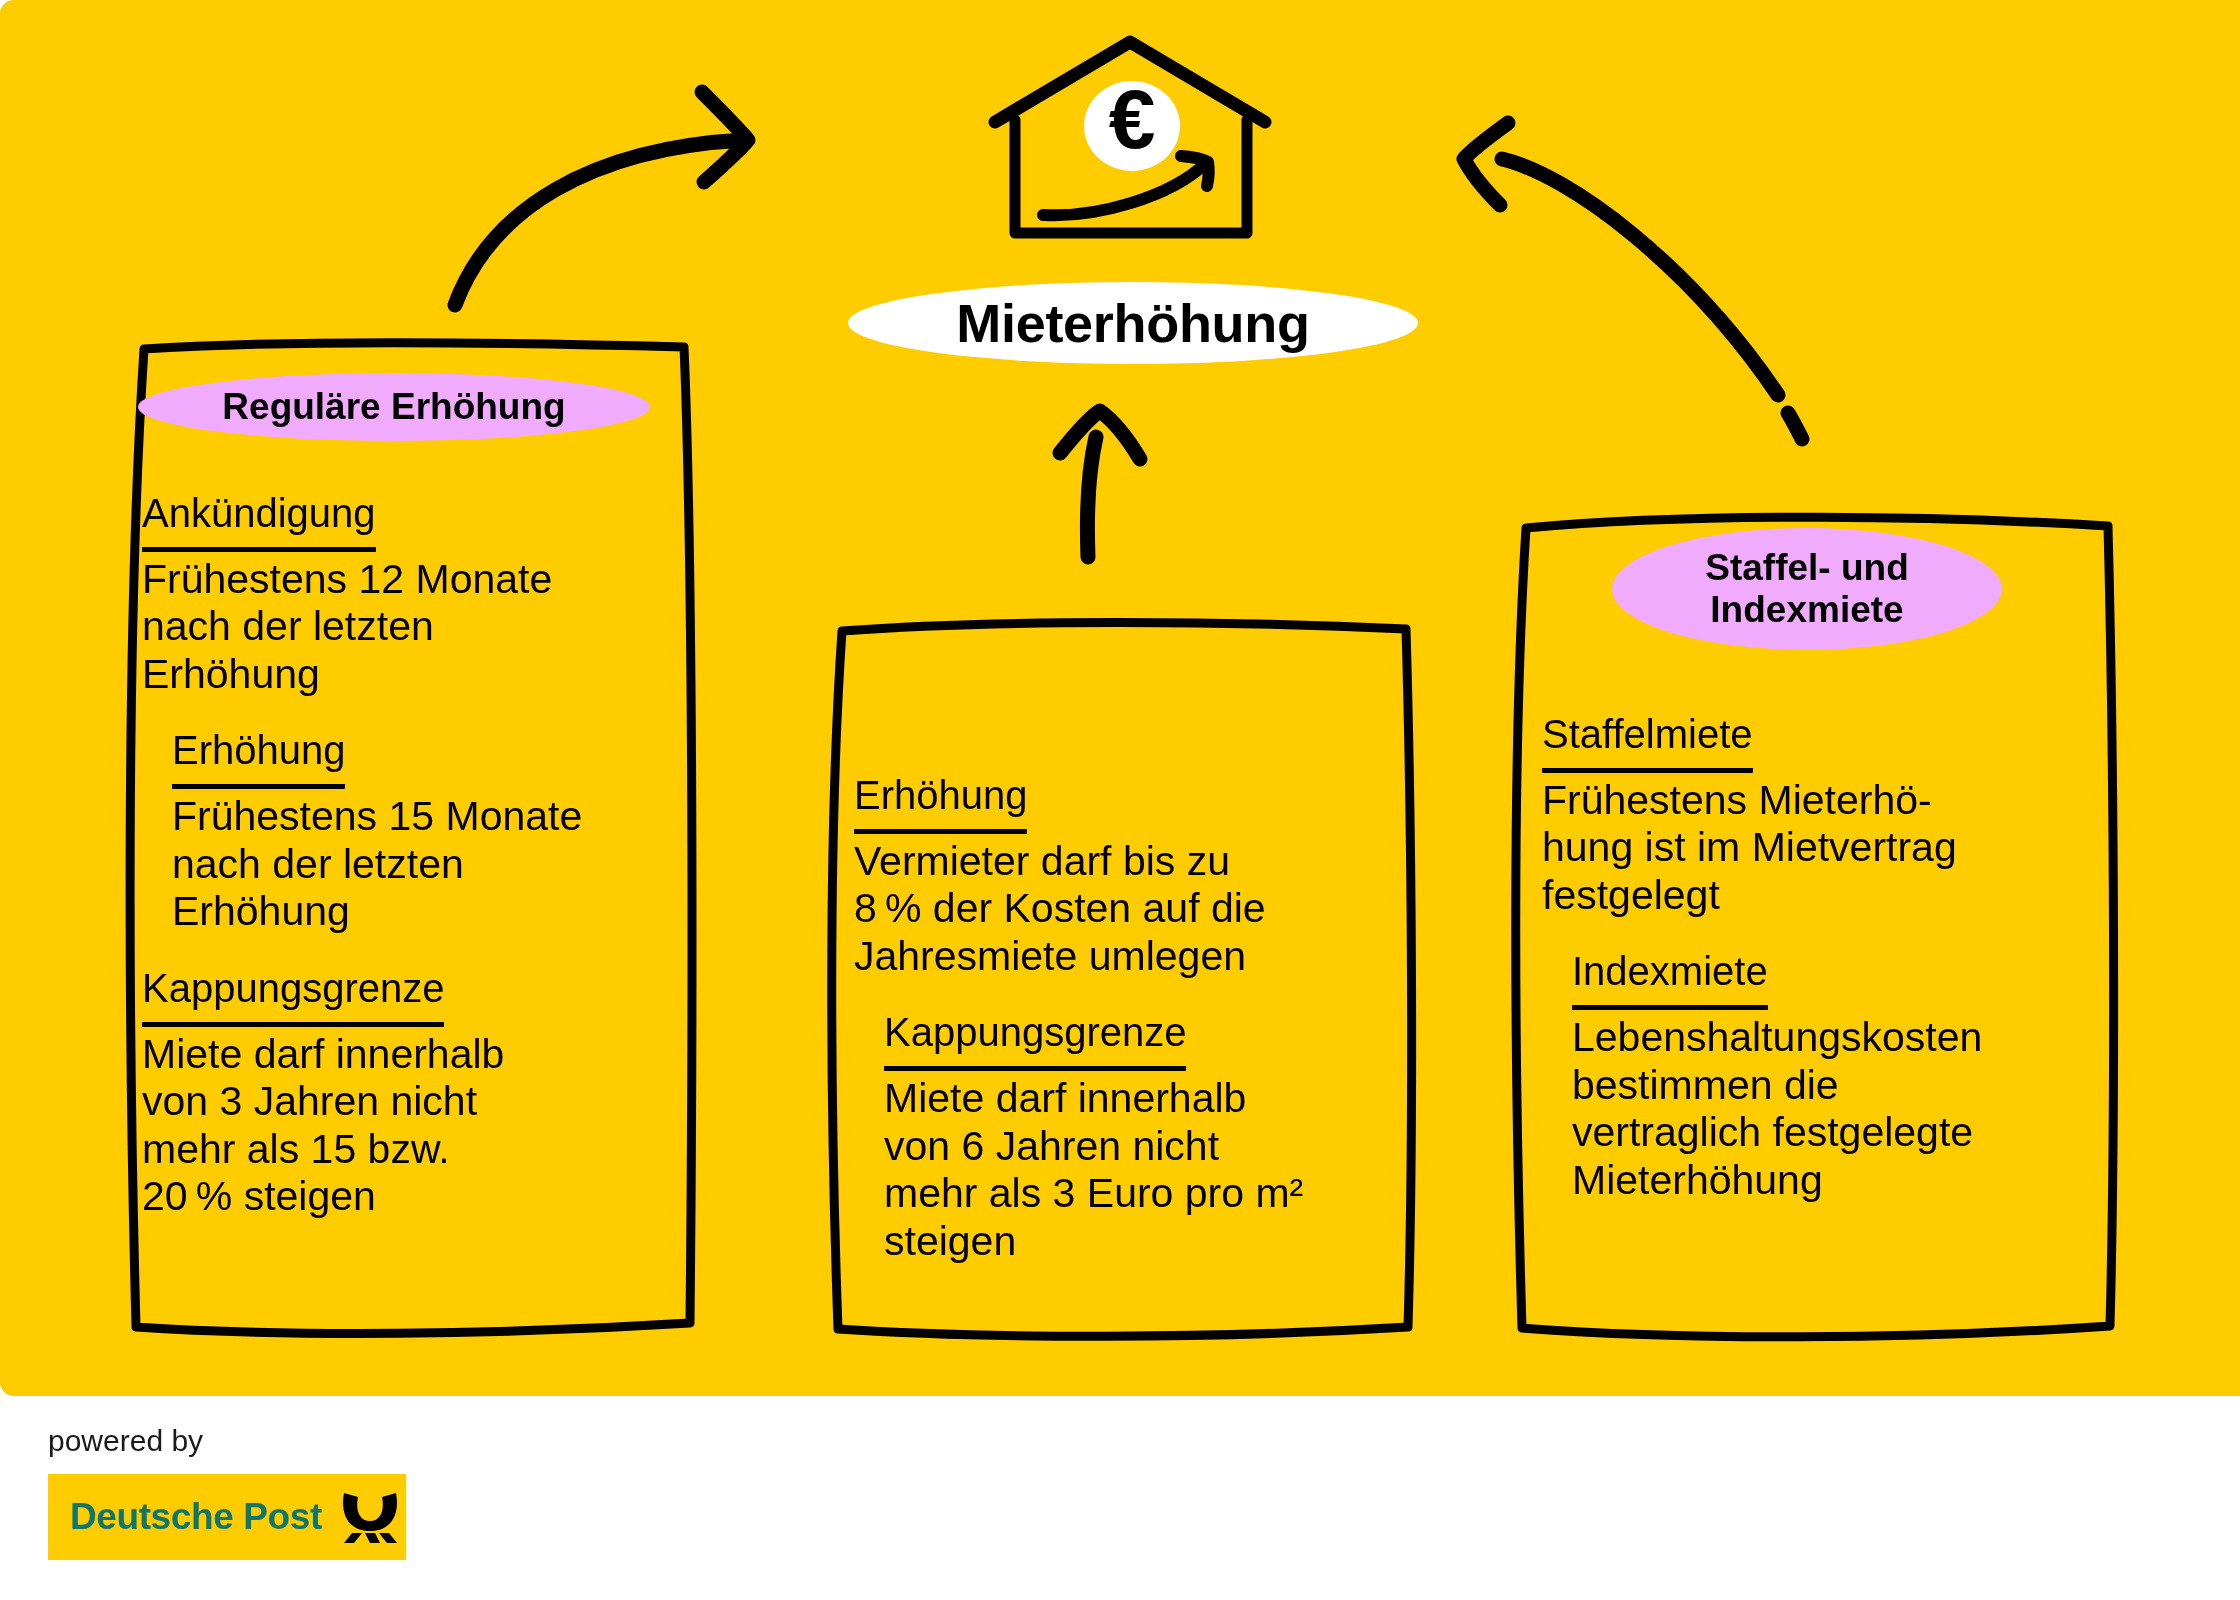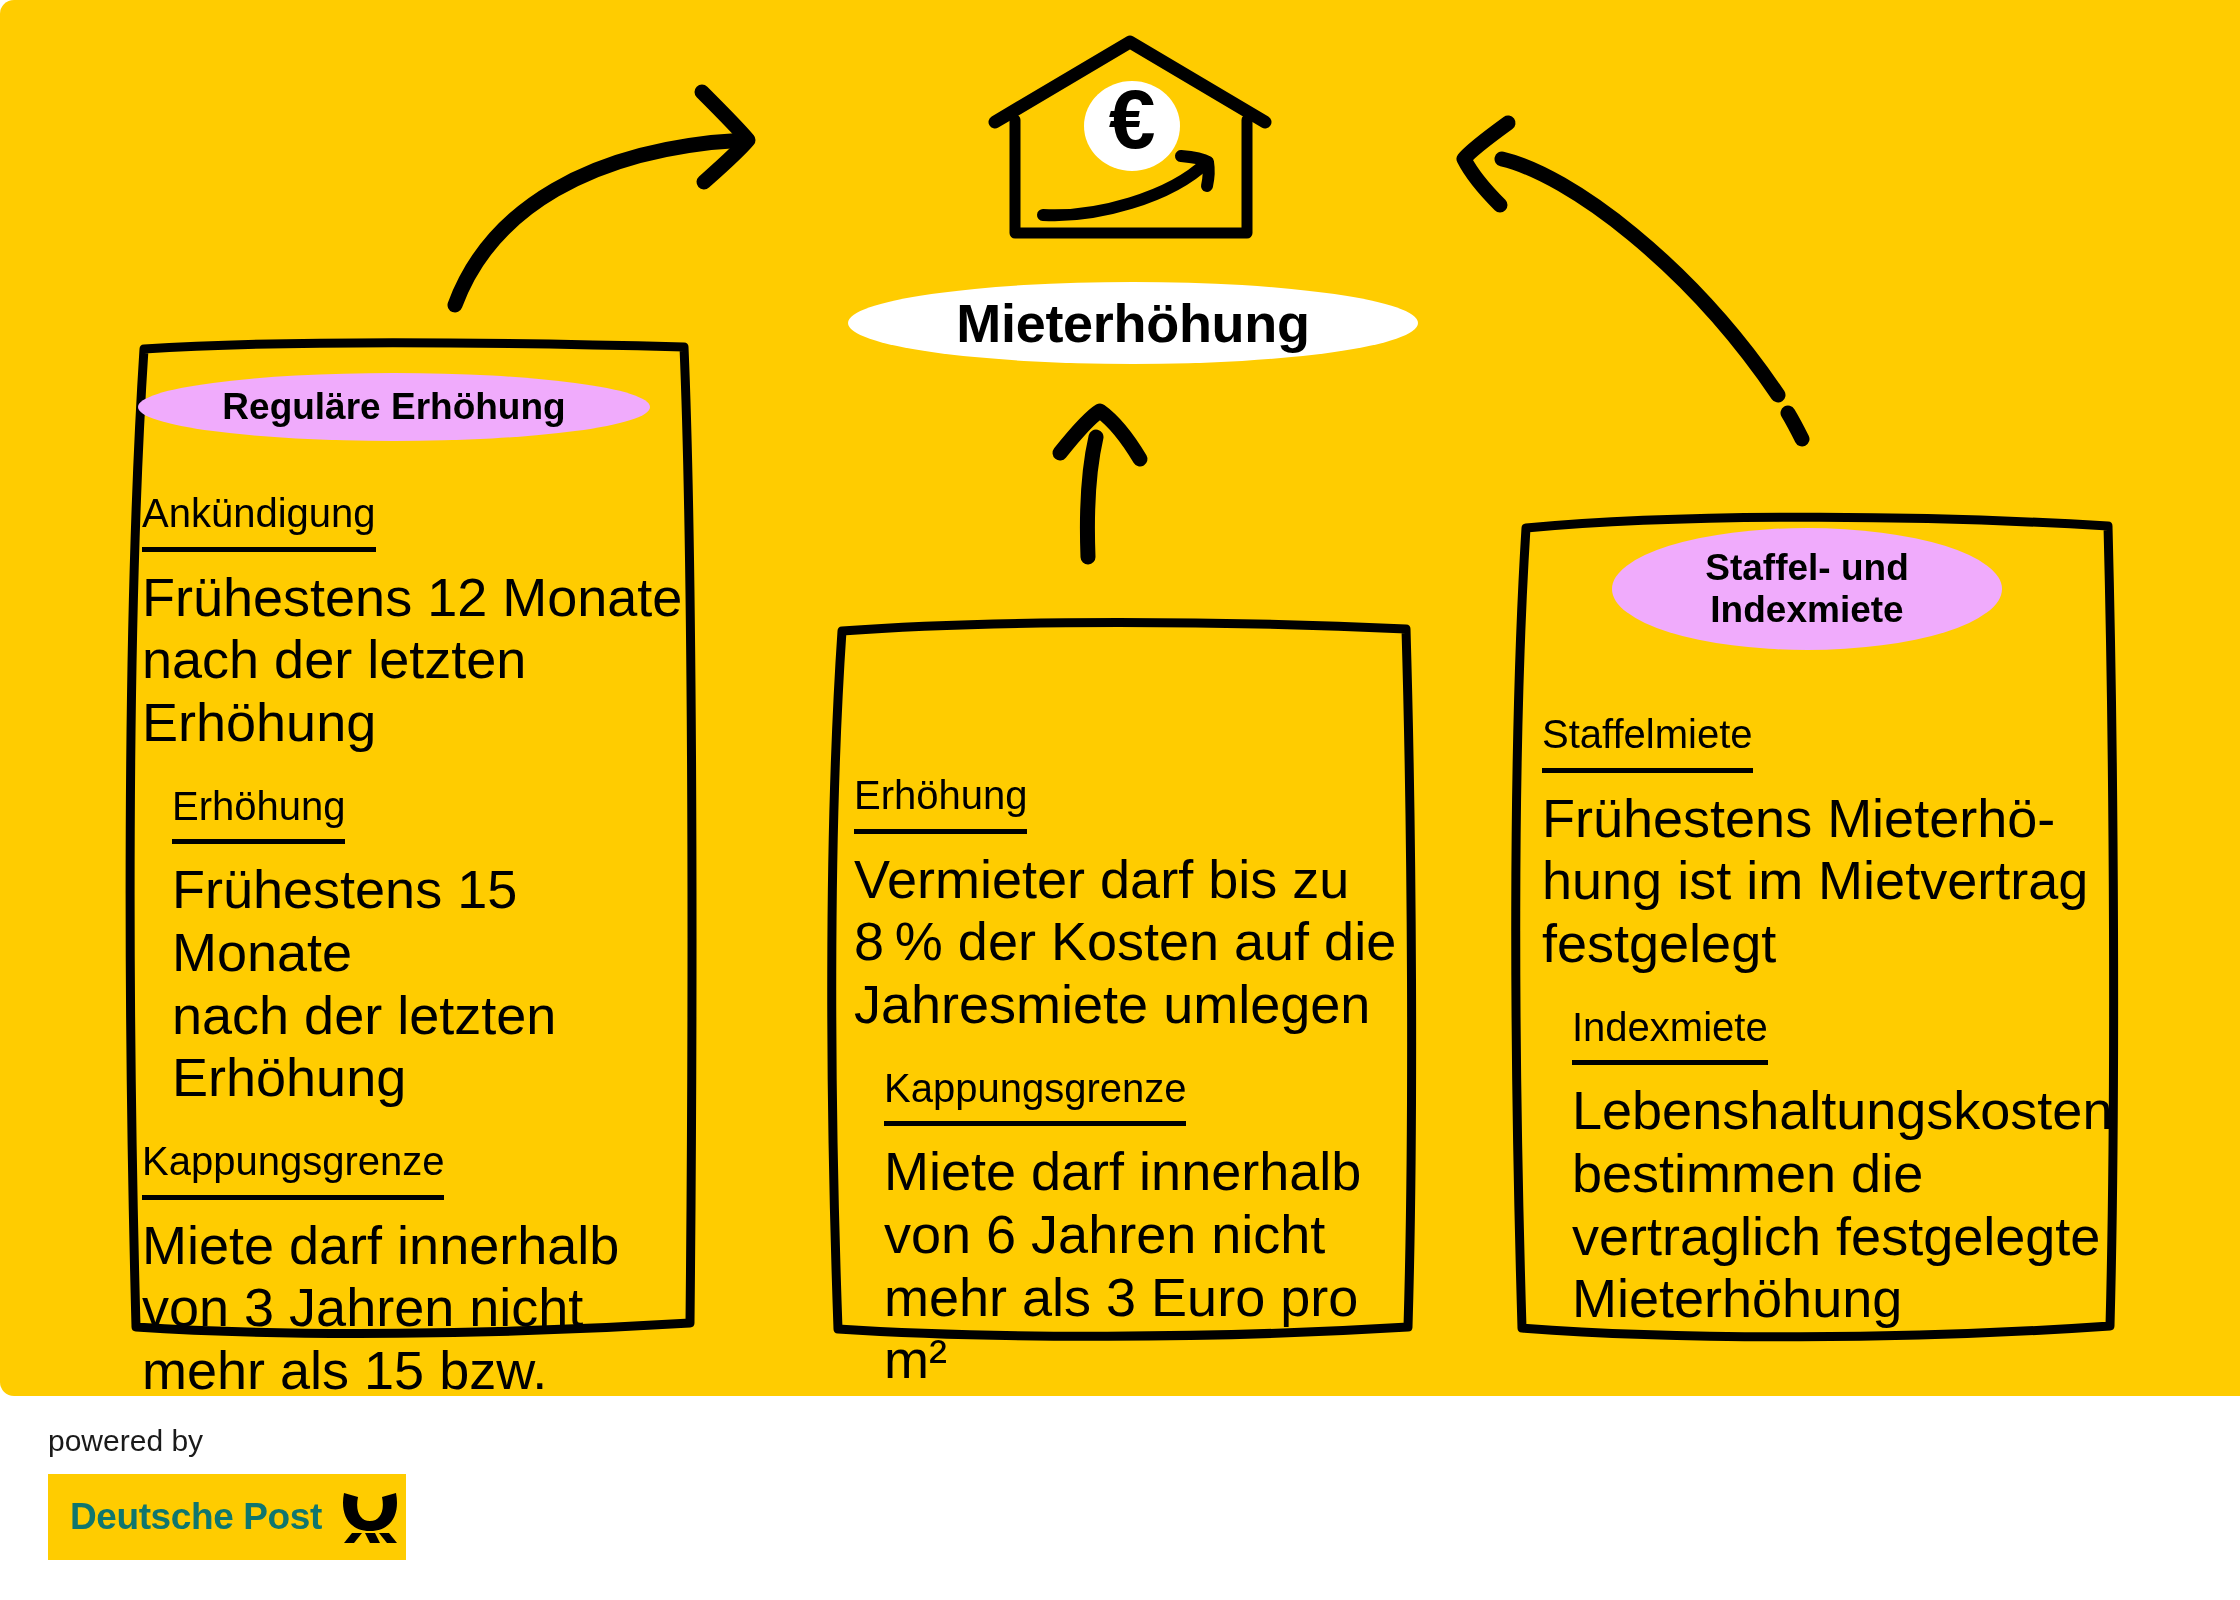--- a/index.html
+++ b/index.html
@@ -120,25 +120,25 @@
   .blk-head {
     font-size: 40px;
     color: #000;
     line-height: 1.12;
     display: inline-block;
     padding-bottom: 11px;
     border-bottom: 5px solid #000;
     margin-bottom: 4px;
   }
   .blk-body {
-    font-size: 54px;
+    font-size: 41px;
     color: #000;
     line-height: 1.16;
     white-space: pre-line;
-    margin-top: 10px;
+    margin-top: 0;
   }
 
   
   .footer {
     position: absolute;
     left: 0;
     top: 1396px;
     width: 2240px;
     height: 204px;
     background: #ffffff;

